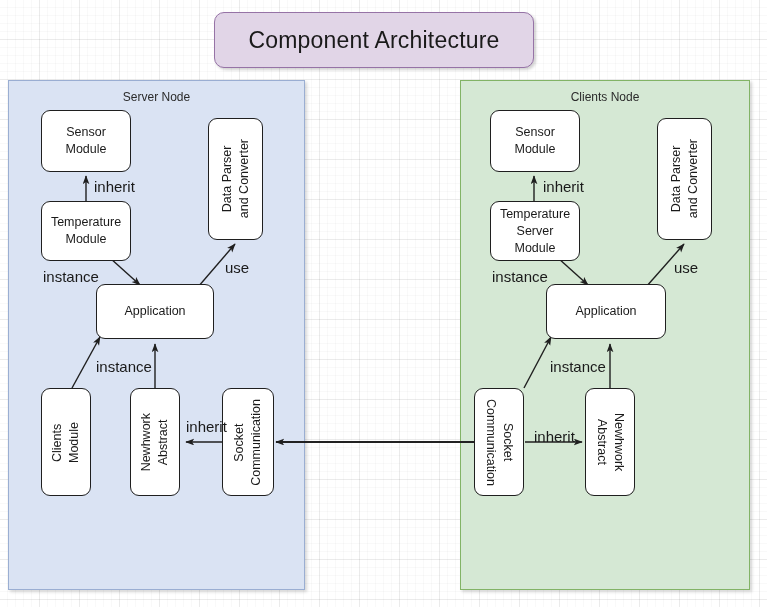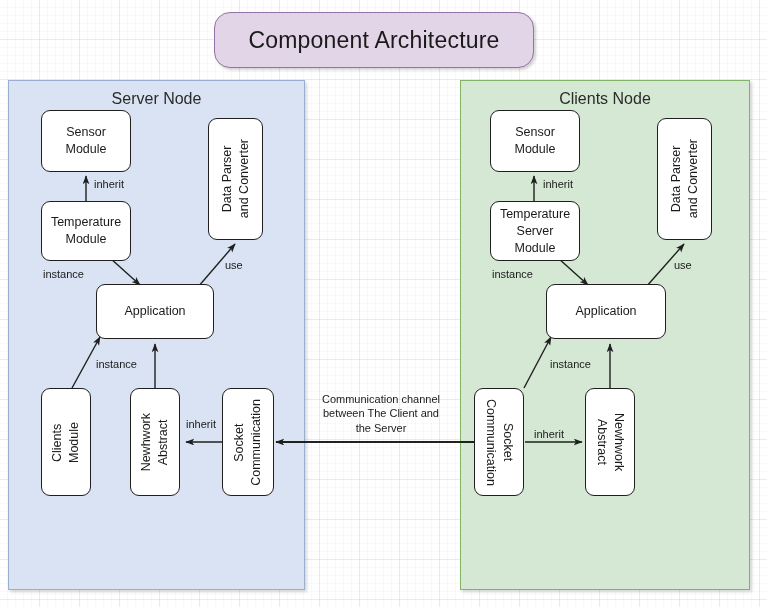--- a/index.html
+++ b/index.html
@@ -27,21 +27,21 @@
 
   
   .title-banner {
     position: absolute;
     left: 214px;
     top: 12px;
     width: 320px;
     height: 56px;
     background: #e1d5e7;
     border: 1px solid #9673a6;
-    border-radius: 16px;
+    border-radius: 10px;
     display: flex;
     align-items: center;
     justify-content: center;
     box-shadow: 2px 2px 3px rgba(0,0,0,0.18);
     box-sizing: border-box;
   }
   .title-banner .title-text {
     font-size: 23px;
     color: #1a1a1a;
     letter-spacing: 0.2px;
@@ -68,21 +68,21 @@
     height: 510px;
     background: #d5e8d4;
     border: 1px solid #82b366;
   }
   .panel-title {
     position: absolute;
     top: 9px;
     left: 0;
     right: 0;
     text-align: center;
-    font-size: 16px;
+    font-size: 12px;
     color: #2b2b2b;
   }
 
   
   .box {
     position: absolute;
     box-sizing: border-box;
     background: #ffffff;
     border: 1.4px solid #1f1f1f;
     border-radius: 9px;
@@ -105,21 +105,21 @@
   .box .vert-down {
     writing-mode: vertical-rl;
     text-align: center;
     line-height: 1.36;
     white-space: pre-line;
   }
 
   
   .edge-label {
     position: absolute;
-    font-size: 11px;
+    font-size: 15px;
     color: #1a1a1a;
     white-space: pre-line;
     line-height: 1.3;
   }
   .edge-label.center {
     text-align: center;
   }
 
   svg.edges {
     position: absolute;
@@ -217,23 +217,20 @@
     <span class="vert-up">Socket
 Communication</span>
   </div>
 
   <div class="edge-label" style="left:94px; top:177px;">inherit</div>
   <div class="edge-label" style="left:43px; top:267px;">instance</div>
   <div class="edge-label" style="left:225px; top:258px;">use</div>
   <div class="edge-label" style="left:96px; top:357px;">instance</div>
   <div class="edge-label" style="left:186px; top:417px;">inherit</div>
 
-  <div class="edge-label center" style="left:313px; top:392px; width:136px;">Communication channel
-between The Client and
-the Server</div>
 
   <div class="box" style="left:490px; top:110px; width:90px; height:62px;">
     <span>Sensor
 Module</span>
   </div>
 
   <div class="box" style="left:490px; top:201px; width:90px; height:60px;">
     <span>Temperature
 Server
 Module</span>

